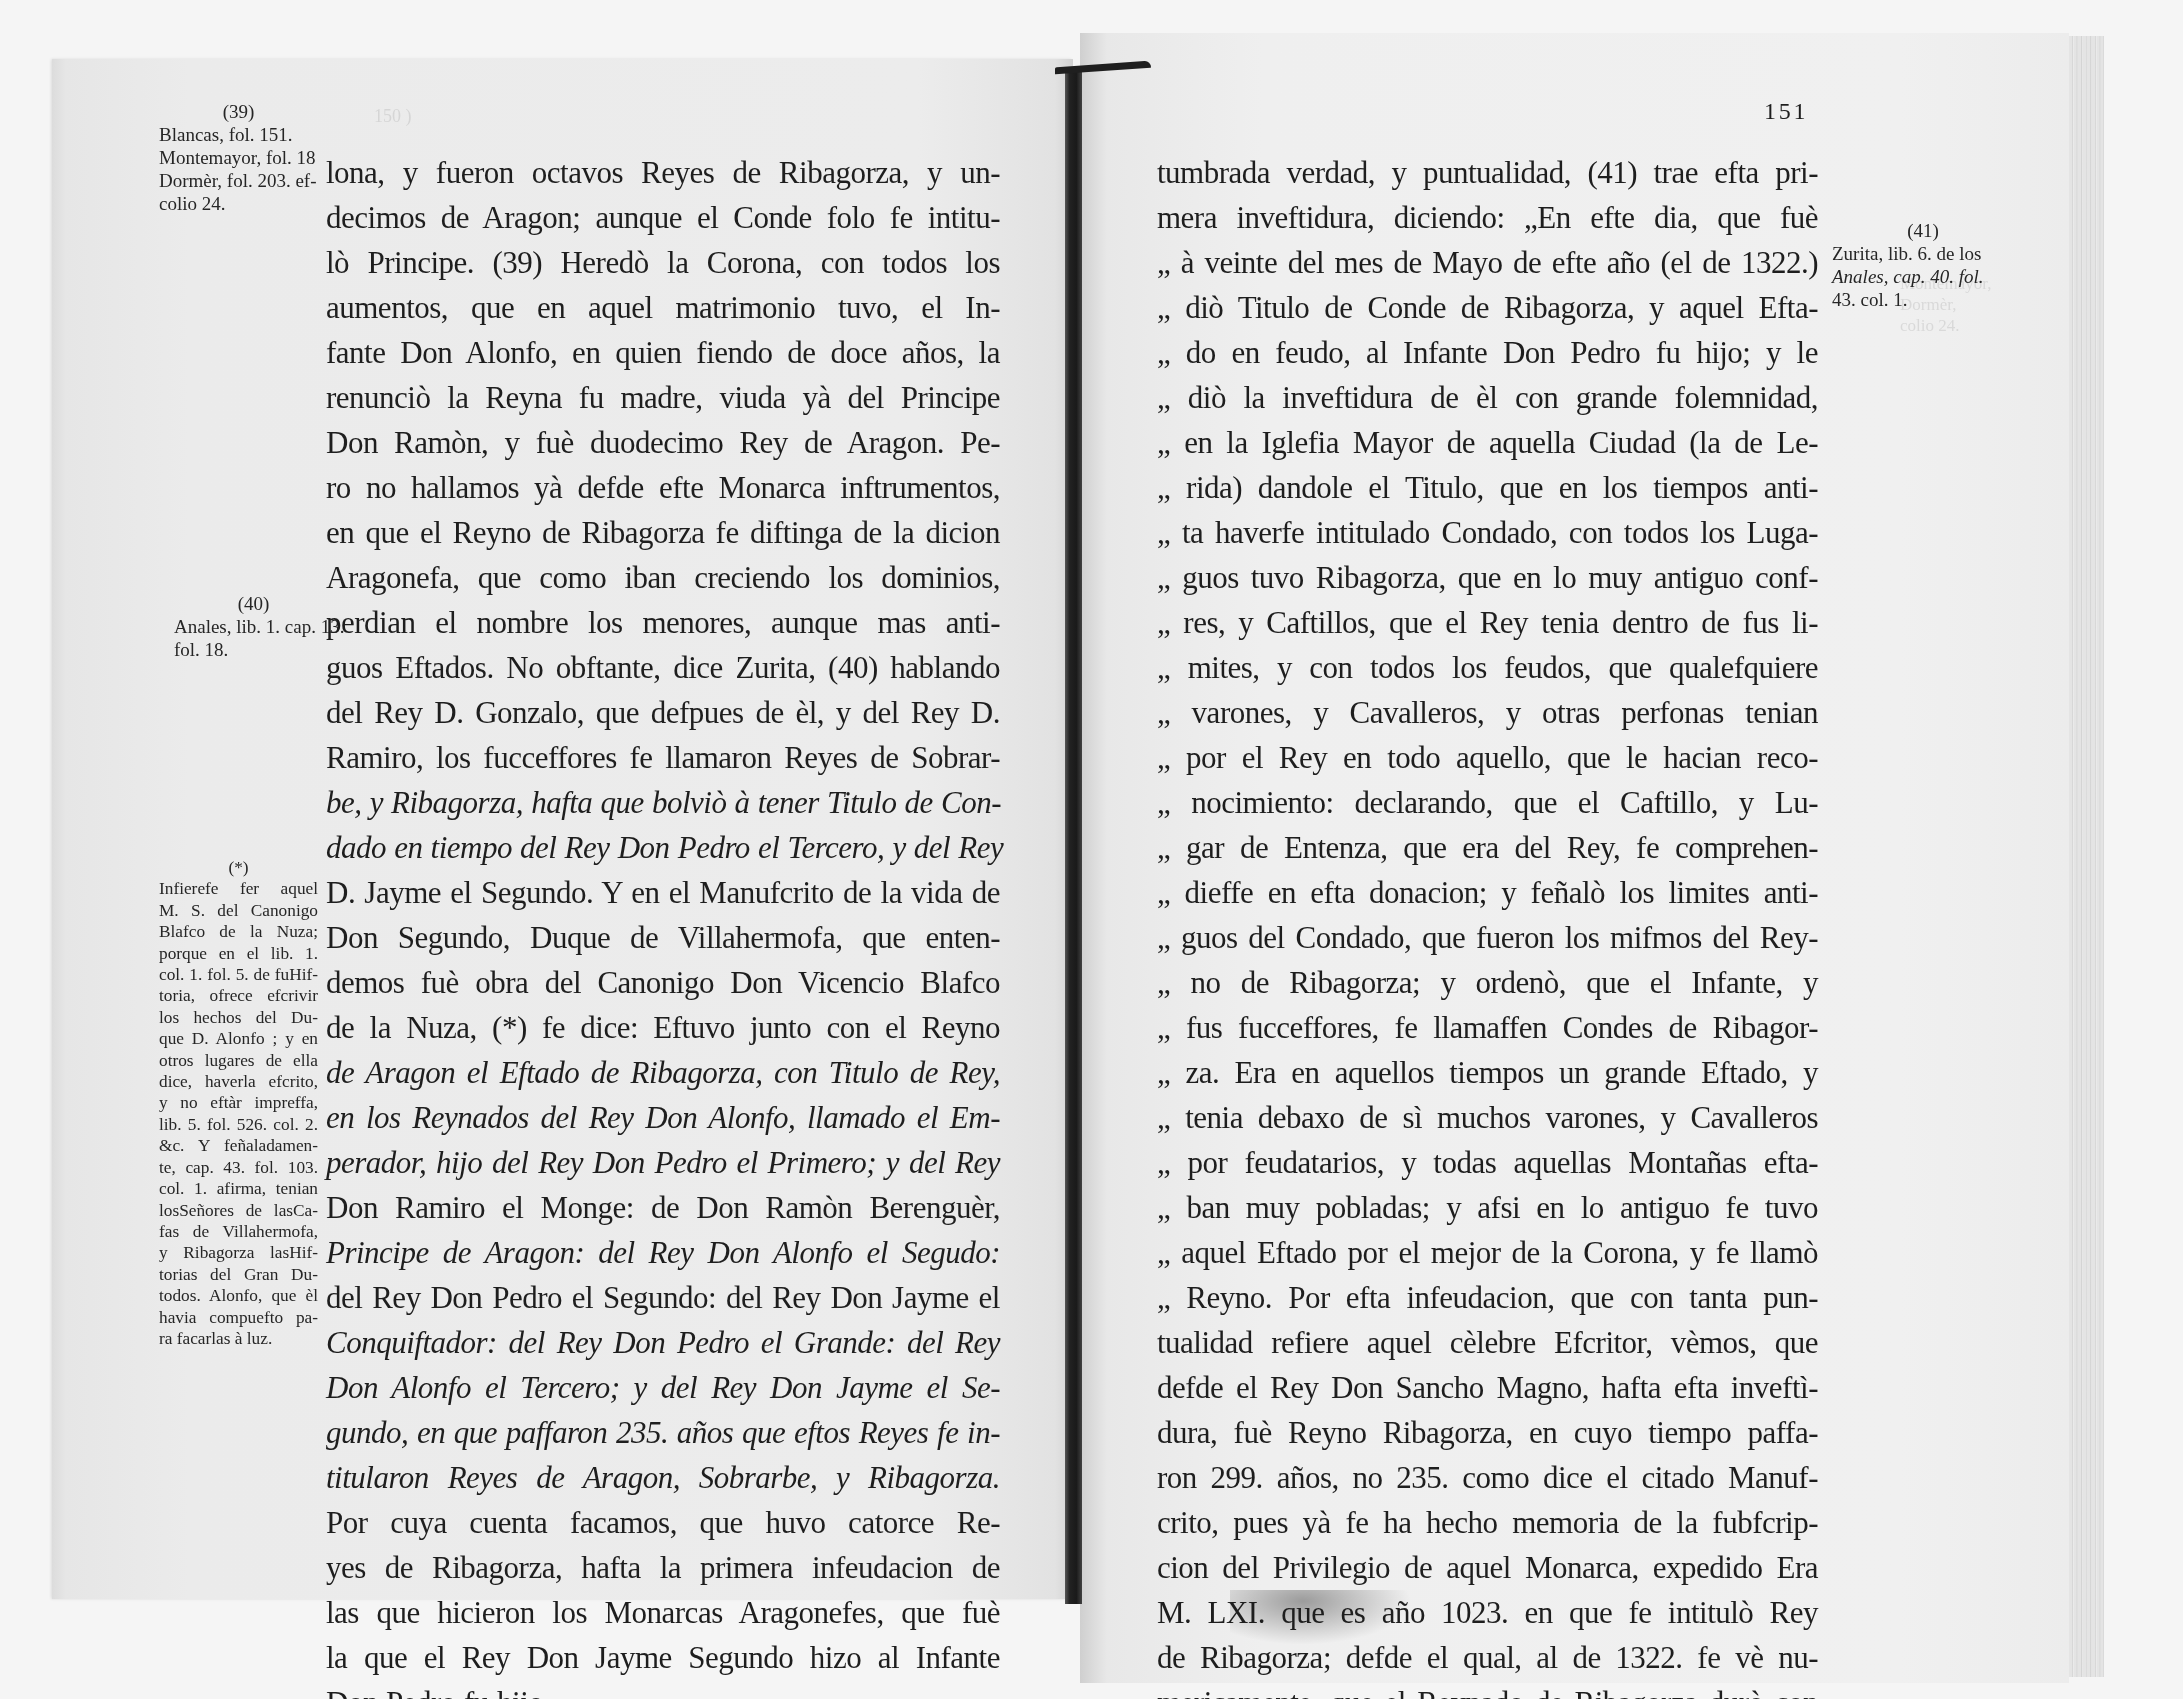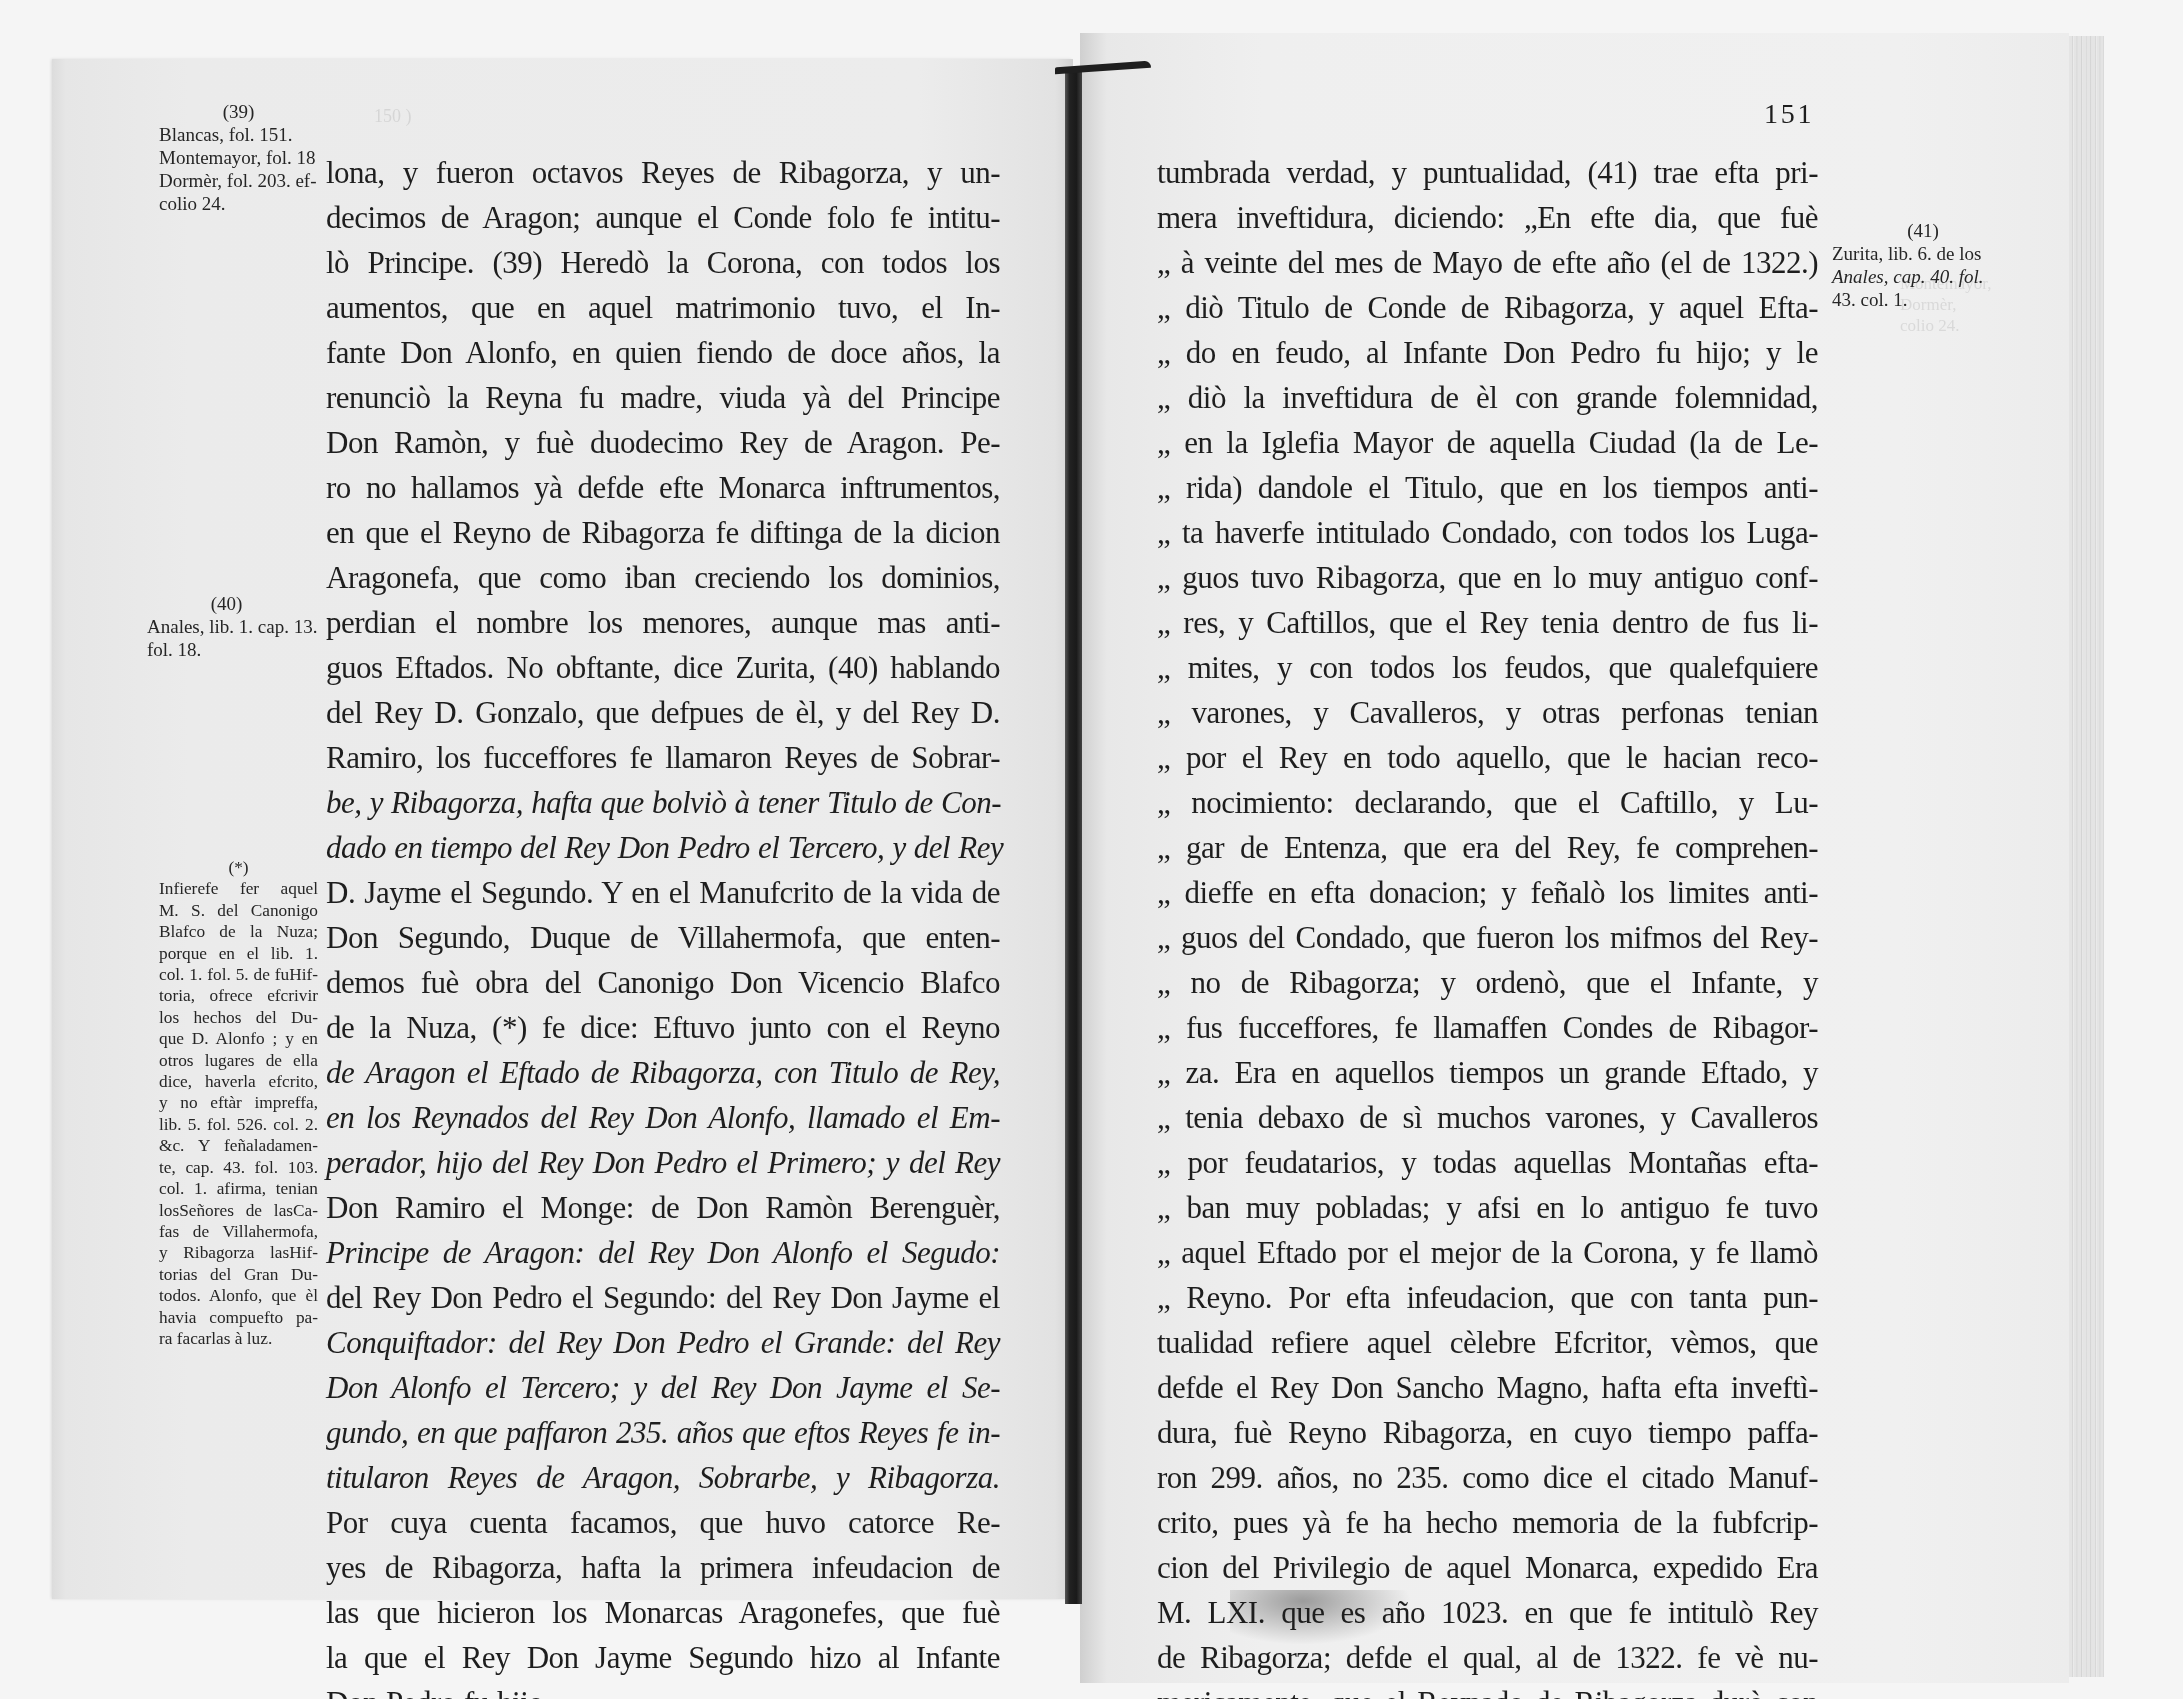--- a/index.html
+++ b/index.html
@@ -38,31 +38,31 @@
   }
   .body-text {
     position:absolute; font-size:31px; line-height:45px;
     letter-spacing:-0.5px; word-spacing:0.9px;
   }
   .body-text .ln { display:block; white-space:nowrap; text-align:justify; text-align-last:justify; height:45px; }
   .body-text .ln.last { text-align-last:left; }
   #left-body { left:326px; top:150px; width:674px; }
   #right-body { left:1157px; top:150px; width:661px; }
   .page-number {
-    position:absolute; font-size:28px; letter-spacing:2.7px;
+    position:absolute; font-size:24px; letter-spacing:2.7px;
   }
   #page-num-right { left:1764px; top:98px; }
   .margin-note {
     position:absolute; font-size:19px; line-height:23px; color:#262626;
   }
   .margin-note .ref { display:block; text-align:center; }
   .margin-note .ml { display:block; white-space:nowrap; }
   .margin-note .ml.j { text-align:justify; text-align-last:justify; }
   #note-39 { left:159px; top:100px; width:159px; }
-  #note-40 { left:147px; top:592px; width:159px; }
+  #note-40 { left:174px; top:592px; width:159px; }
   #note-star { left:159px; top:857px; width:159px; font-size:17.3px; line-height:21.4px; }
   #note-41 { left:1832px; top:219px; width:182px; font-family:"Liberation Serif",serif; }
   .ghost {
     position:absolute; color:rgba(60,60,60,0.12); font-size:18px; line-height:23px; white-space:nowrap;
   }
 </style>
 </head>
 <body>
 
 <div class="page" id="left-page"></div>

